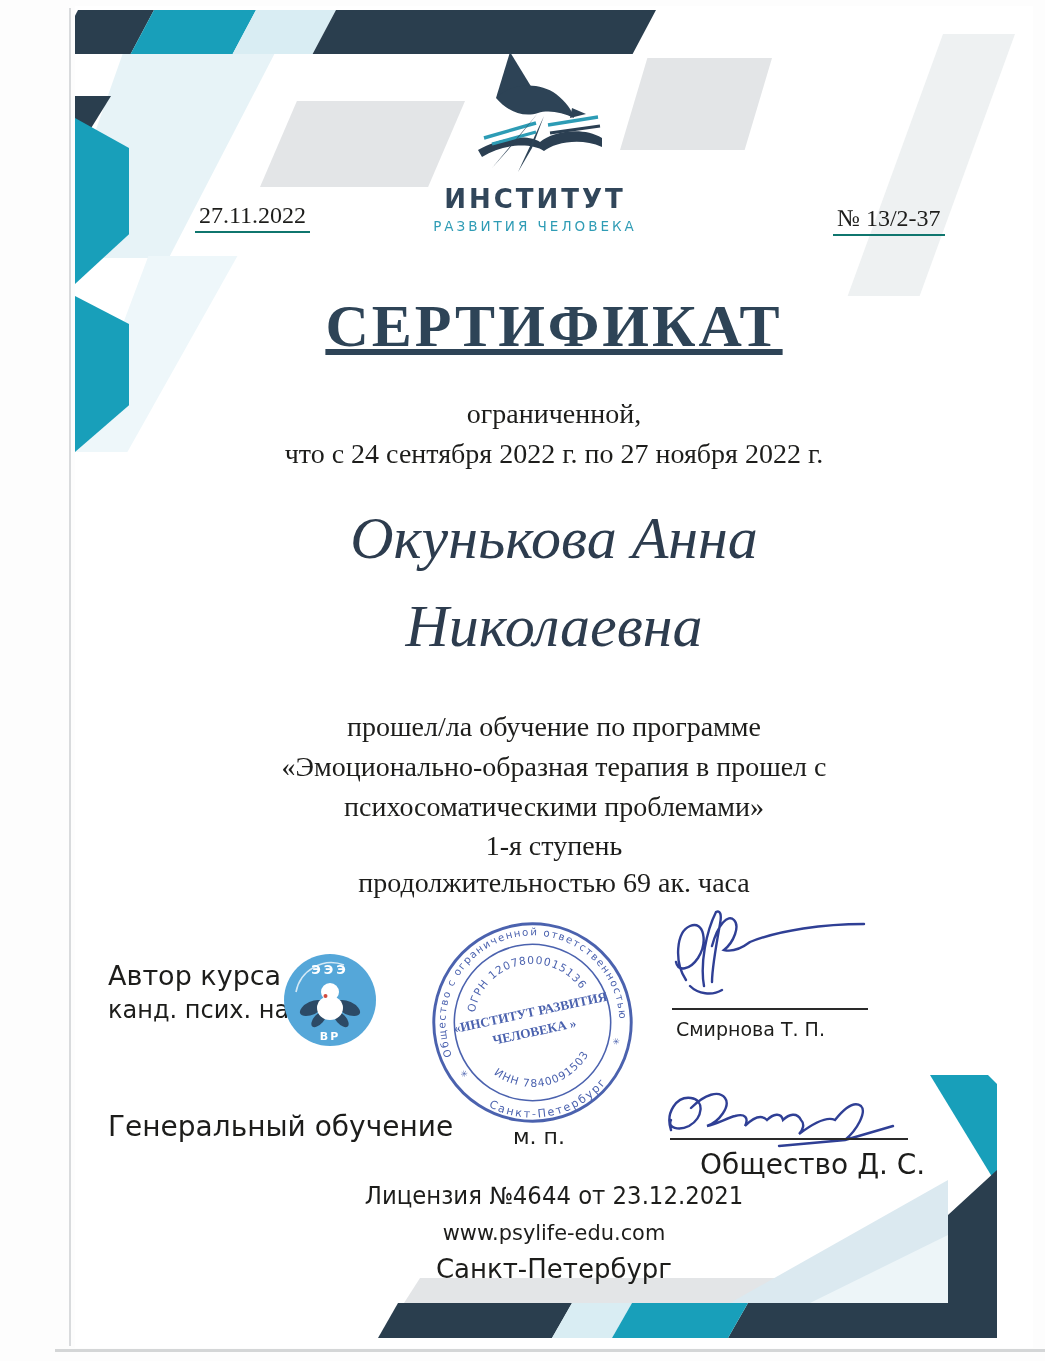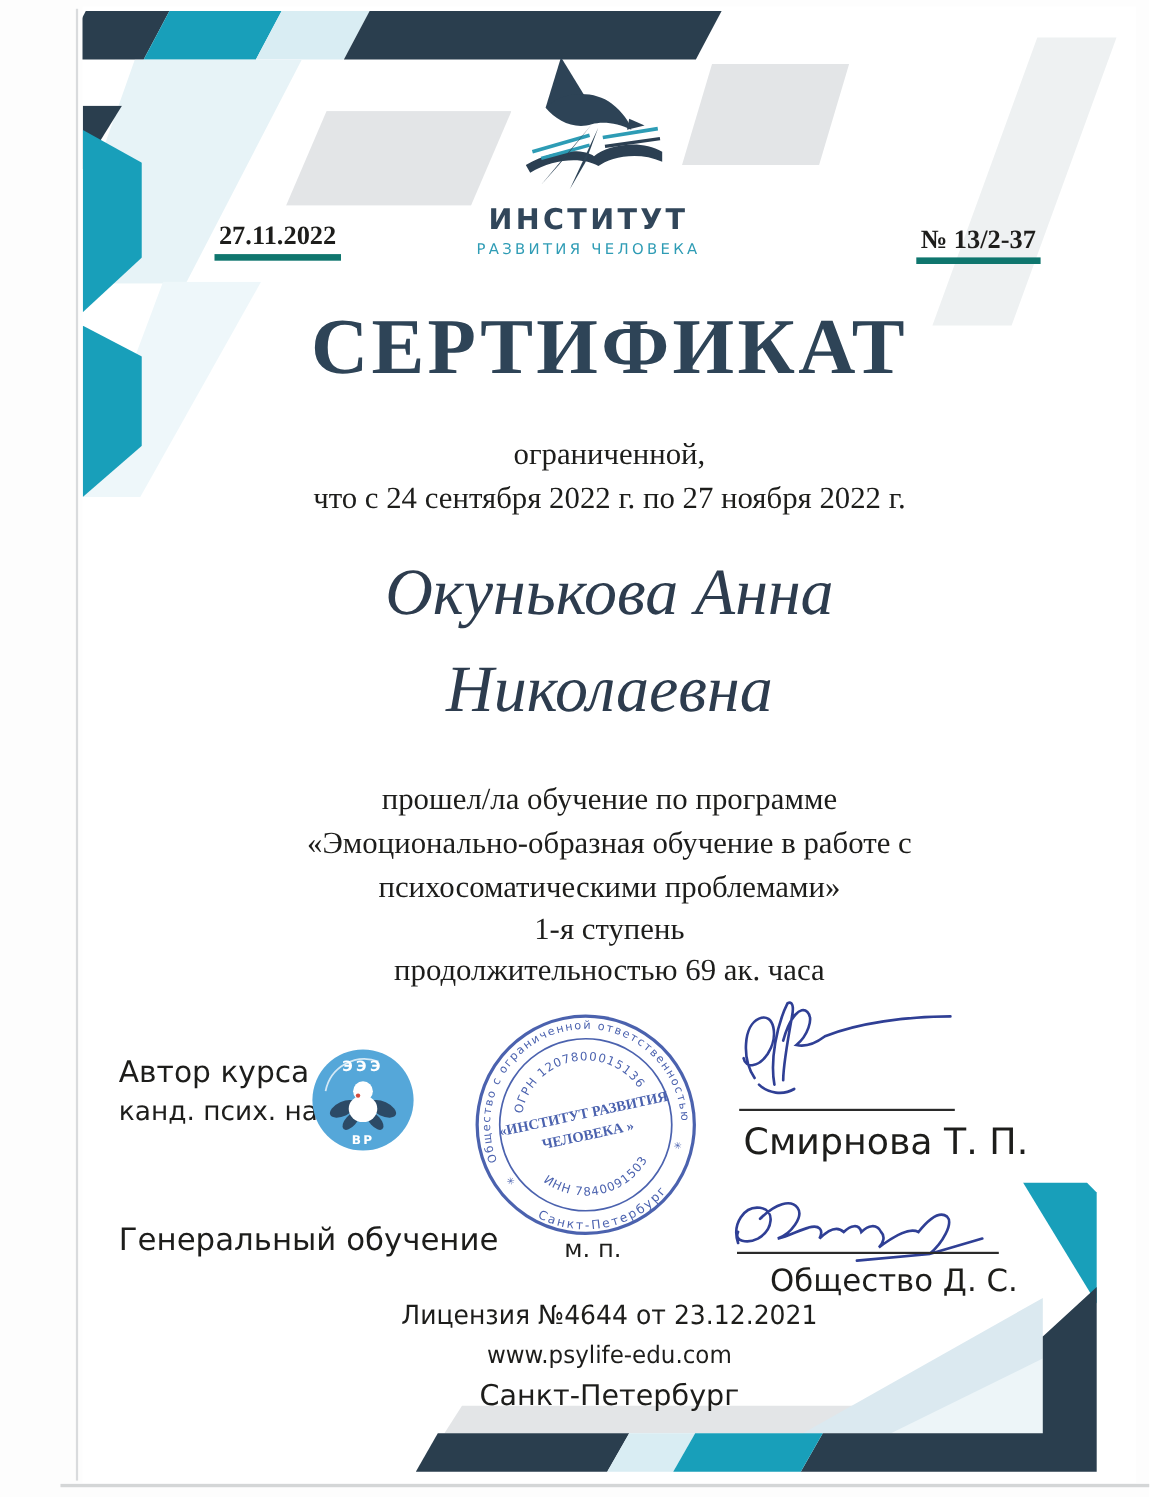--- a/index.html
+++ b/index.html
@@ -35,45 +35,45 @@
             clip-path:polygon(28% 0,62% 0,20% 100%,0 100%);}
   .grayA{left:185px;top:95px;width:205px;height:86px;background:var(--gray);
             clip-path:polygon(18% 0,100% 0,82% 100%,0 100%);}
   .grayB{left:545px;top:52px;width:152px;height:92px;background:var(--gray);
             clip-path:polygon(18% 0,100% 0,82% 100%,0 100%);}
   .grayTR{left:868px;top:28px;width:72px;height:262px;background:#eef1f2;
             transform:skewX(-20deg);transform-origin:0 0;}
   
   .h-date{left:120px;top:196px;font-size:24px;}
   .h-num{left:758px;top:199px;font-size:24px;}
-  .uline{border-bottom:6px solid #0f766e;padding:0 4px 3px 4px;font-weight:bold;}
+  .uline{border-bottom:2px solid #0f766e;padding:0 4px 3px 4px;}
   
   .logo-wrap{left:0;top:46px;width:920px;text-align:center;}
   .logo-name{font-family:"DejaVu Sans",sans-serif;font-weight:700;font-size:26px;
              letter-spacing:3px;color:#31465a;margin-top:2px;}
   .logo-sub{font-family:"DejaVu Sans",sans-serif;font-size:13.5px;letter-spacing:3px;
              color:var(--logoteal);margin-top:4px;}
   
   .c{left:0;width:958px;text-align:center;}
-  .title{top:268px;font-size:72px;letter-spacing:3px;color:var(--titlecol);font-weight:600;}
+  .title{top:286px;font-size:60px;letter-spacing:3px;color:var(--titlecol);font-weight:600;text-decoration:underline;}
   .certifies{top:392px;font-size:28px;}
   .period{top:432px;font-size:28px;}
   .bigname{top:488px;font-size:60px;font-style:italic;color:#2d3c4e;line-height:88px;}
   .prog{font-size:28px;line-height:39px;}
   .p1{top:701px;} .p2{top:741px;} .p3{top:781px;} .p4{top:820px;} .p5{top:857px;}
   
   .sans{font-family:"DejaVu Sans",sans-serif;}
   .author{left:33px;top:954px;font-size:27px;}
   .degree{left:33px;top:990px;font-size:24px;}
   .director{left:33px;top:1104px;font-size:28px;}
   .mp{left:438px;top:1118px;font-size:22px;}
   .sig-line{height:0;border-top:2px solid #2a2a2a;}
   .sig1-line{left:597px;top:1002px;width:196px;}
   .sig2-line{left:595px;top:1132px;width:238px;}
-  .sig1-name{left:601px;top:1012px;font-size:33px;}
+  .sig1-name{left:601px;top:1012px;font-size:19px;}
   .sig2-name{left:625px;top:1142px;font-size:28px;}
   .license{top:1176px;font-size:24px;transform:scaleX(.95);}
   .site{top:1214px;font-size:22px;transform:scaleX(.95);}
   .city{top:1248px;font-size:26px;}
   
   .f-navy{fill:var(--navy);} .f-teal{fill:var(--teal);}
   .f-gray{fill:var(--gray);} .f-pale{fill:#dbe9f0;} .f-pale2{fill:#edf5f8;} .f-pb{fill:var(--pale);}
   .stamp-stroke{stroke:var(--stampcol);fill:none;}
   .stamp-text{fill:var(--stampcol);font-family:"DejaVu Sans",sans-serif;}
   .ink{stroke:var(--ink);fill:none;stroke-width:2.4;stroke-linecap:round;}
@@ -134,21 +134,21 @@
     <div class="abs h-num"><span class="uline">№ 13/2-37</span></div>
 
     <div class="abs c title">СЕРТИФИКАТ</div>
     <div class="abs c certifies">ограниченной,</div>
     <div class="abs c period">что с 24 сентября 2022 г. по 27 ноября 2022 г.</div>
     <div class="abs c prog p1">прошел/ла обучение по программе</div>
     <div class="abs c bigname">
       <div>Окунькова Анна</div>
       <div>Николаевна</div>
     </div>
-    <div class="abs c prog p2">«Эмоционально-образная обучение в работе с</div>
+    <div class="abs c prog p2">«Эмоционально-образная терапия в прошел с</div>
     <div class="abs c prog p3">психосоматическими проблемами»</div>
     <div class="abs c prog p4">1-я ступень</div>
     <div class="abs c prog p5">продолжительностью 69 ак. часа</div>
 
     <div class="abs sans author">Автор курса</div>
     <div class="abs sans degree">канд. псих. наук</div>
 
     <svg class="abs" style="left:207px;top:946px;" width="96" height="96" viewBox="0 0 96 96">
       <circle cx="48" cy="48" r="46" fill="var(--badgecol)"></circle>
       <path d="M14,40 A36,36 0 0 1 62,13" stroke="#ffffff" stroke-width="1.6" fill="none" opacity=".75"></path>

